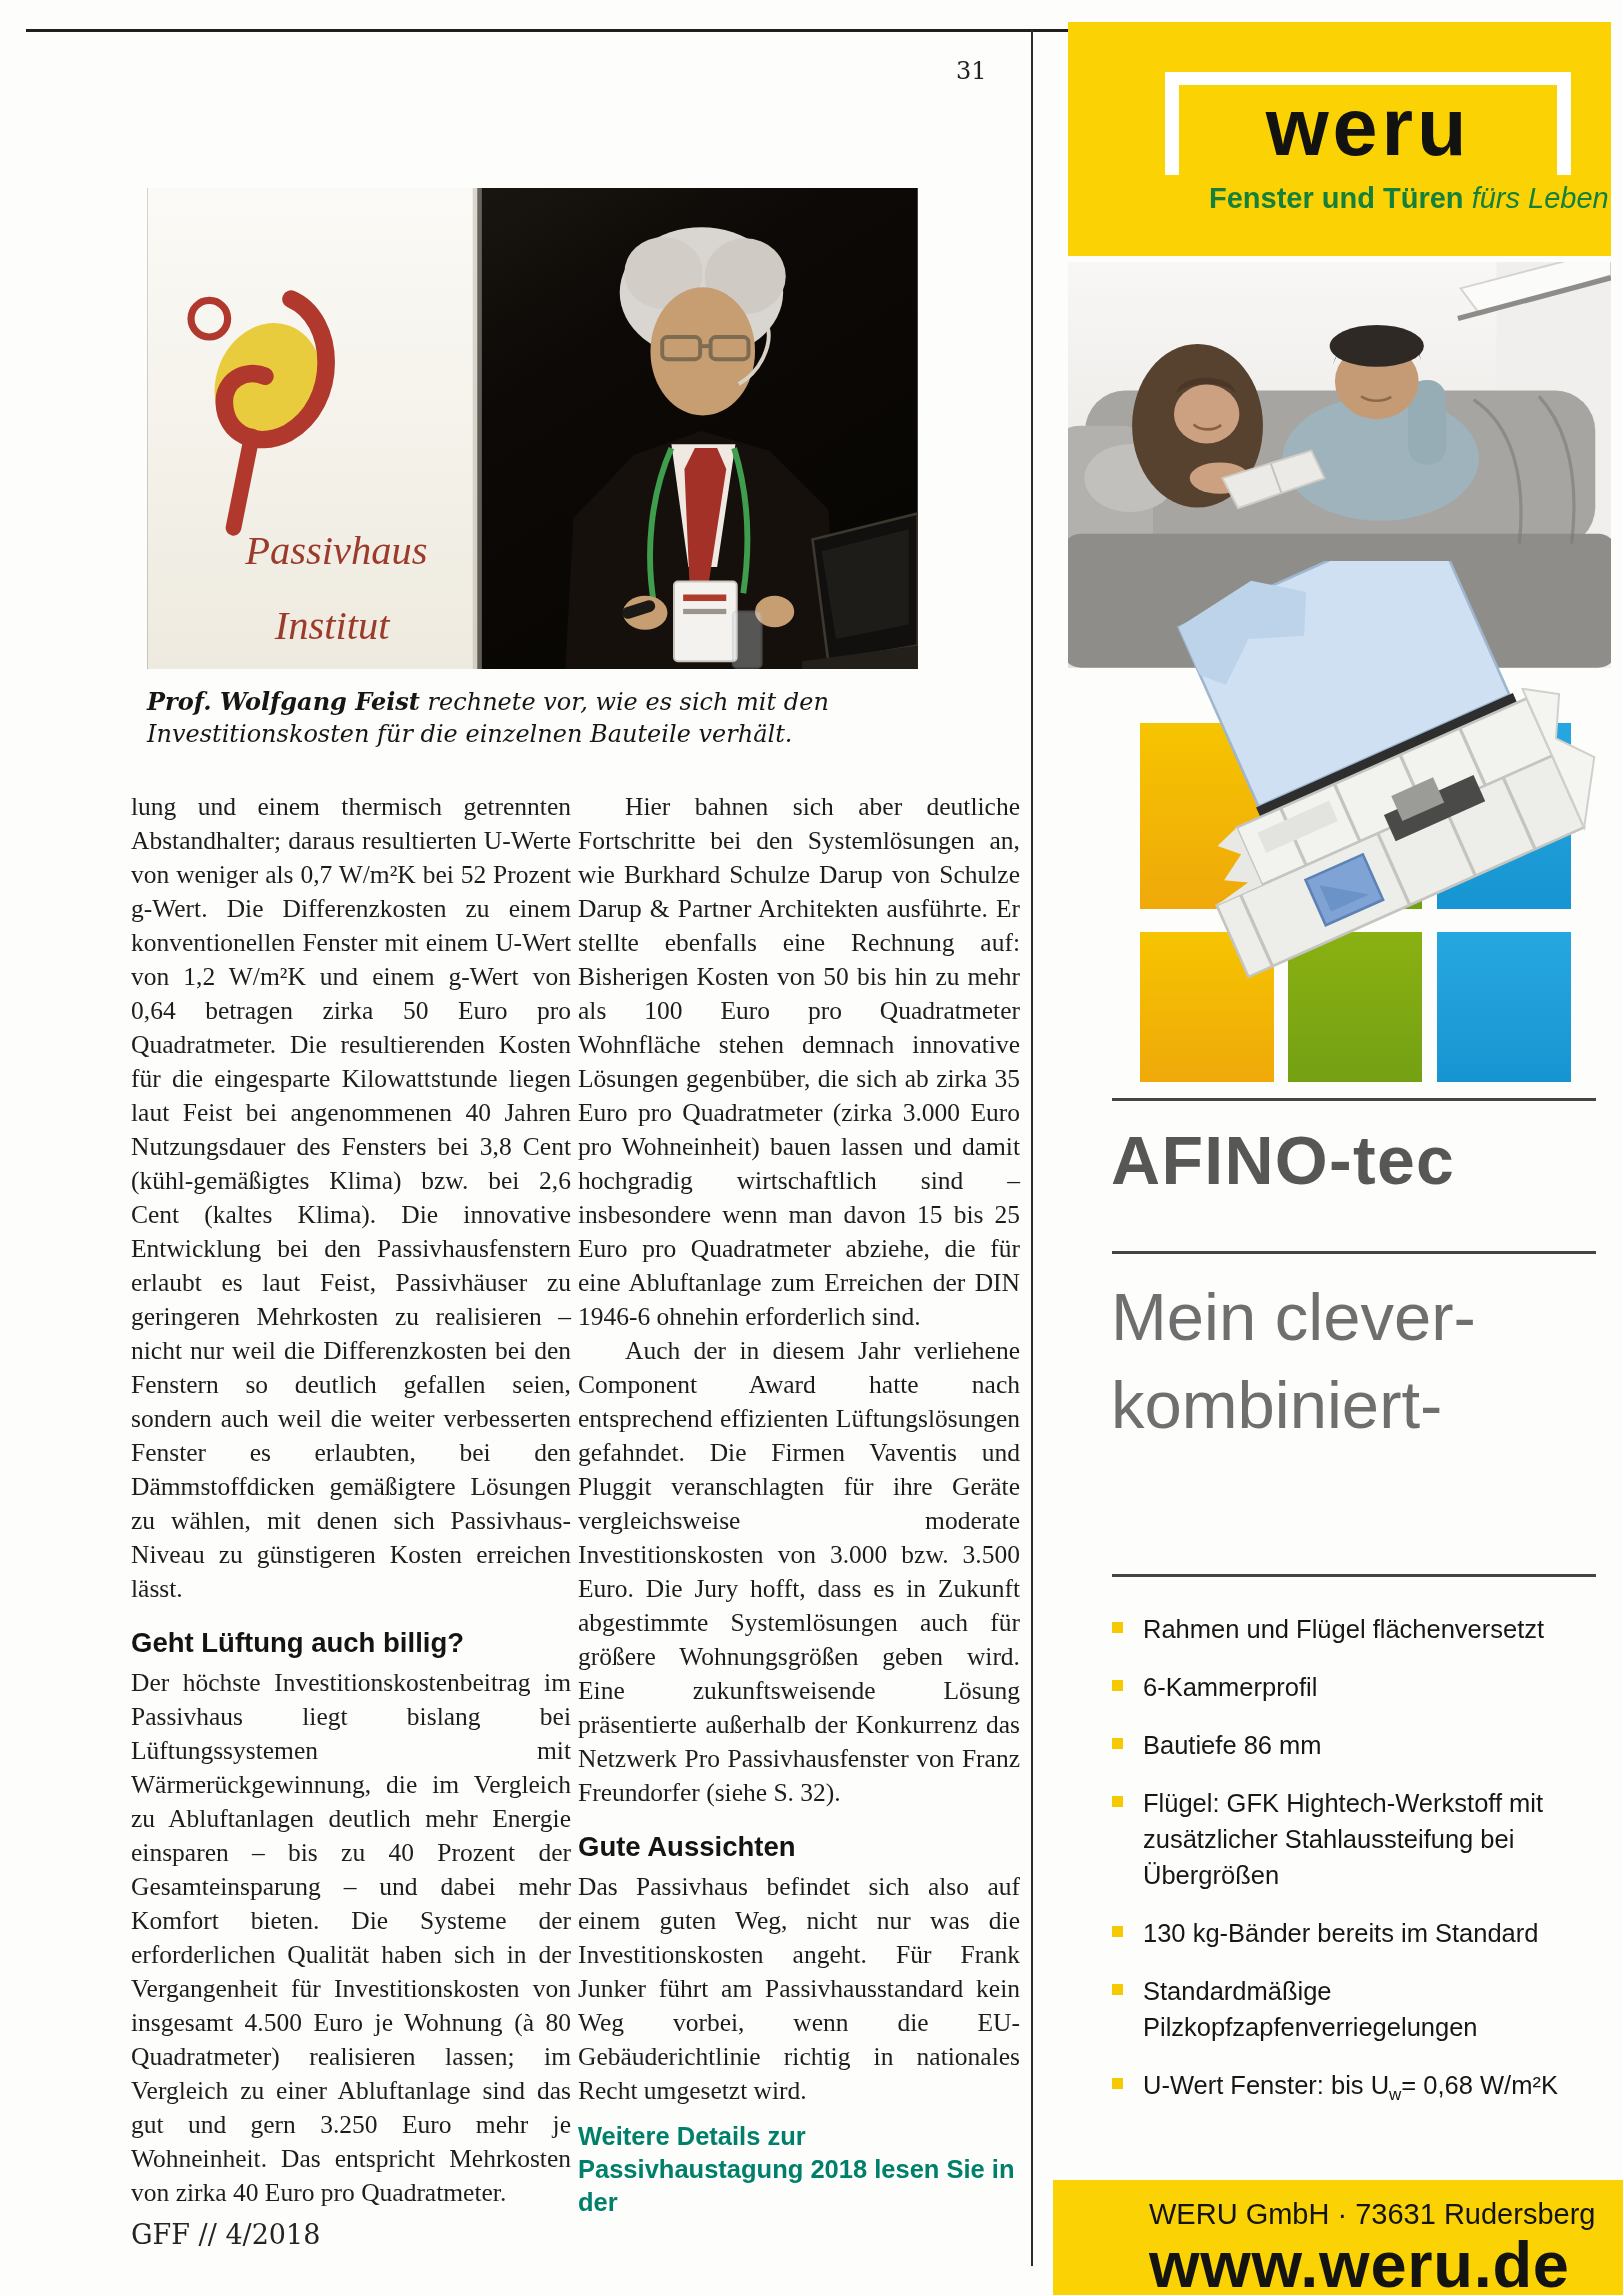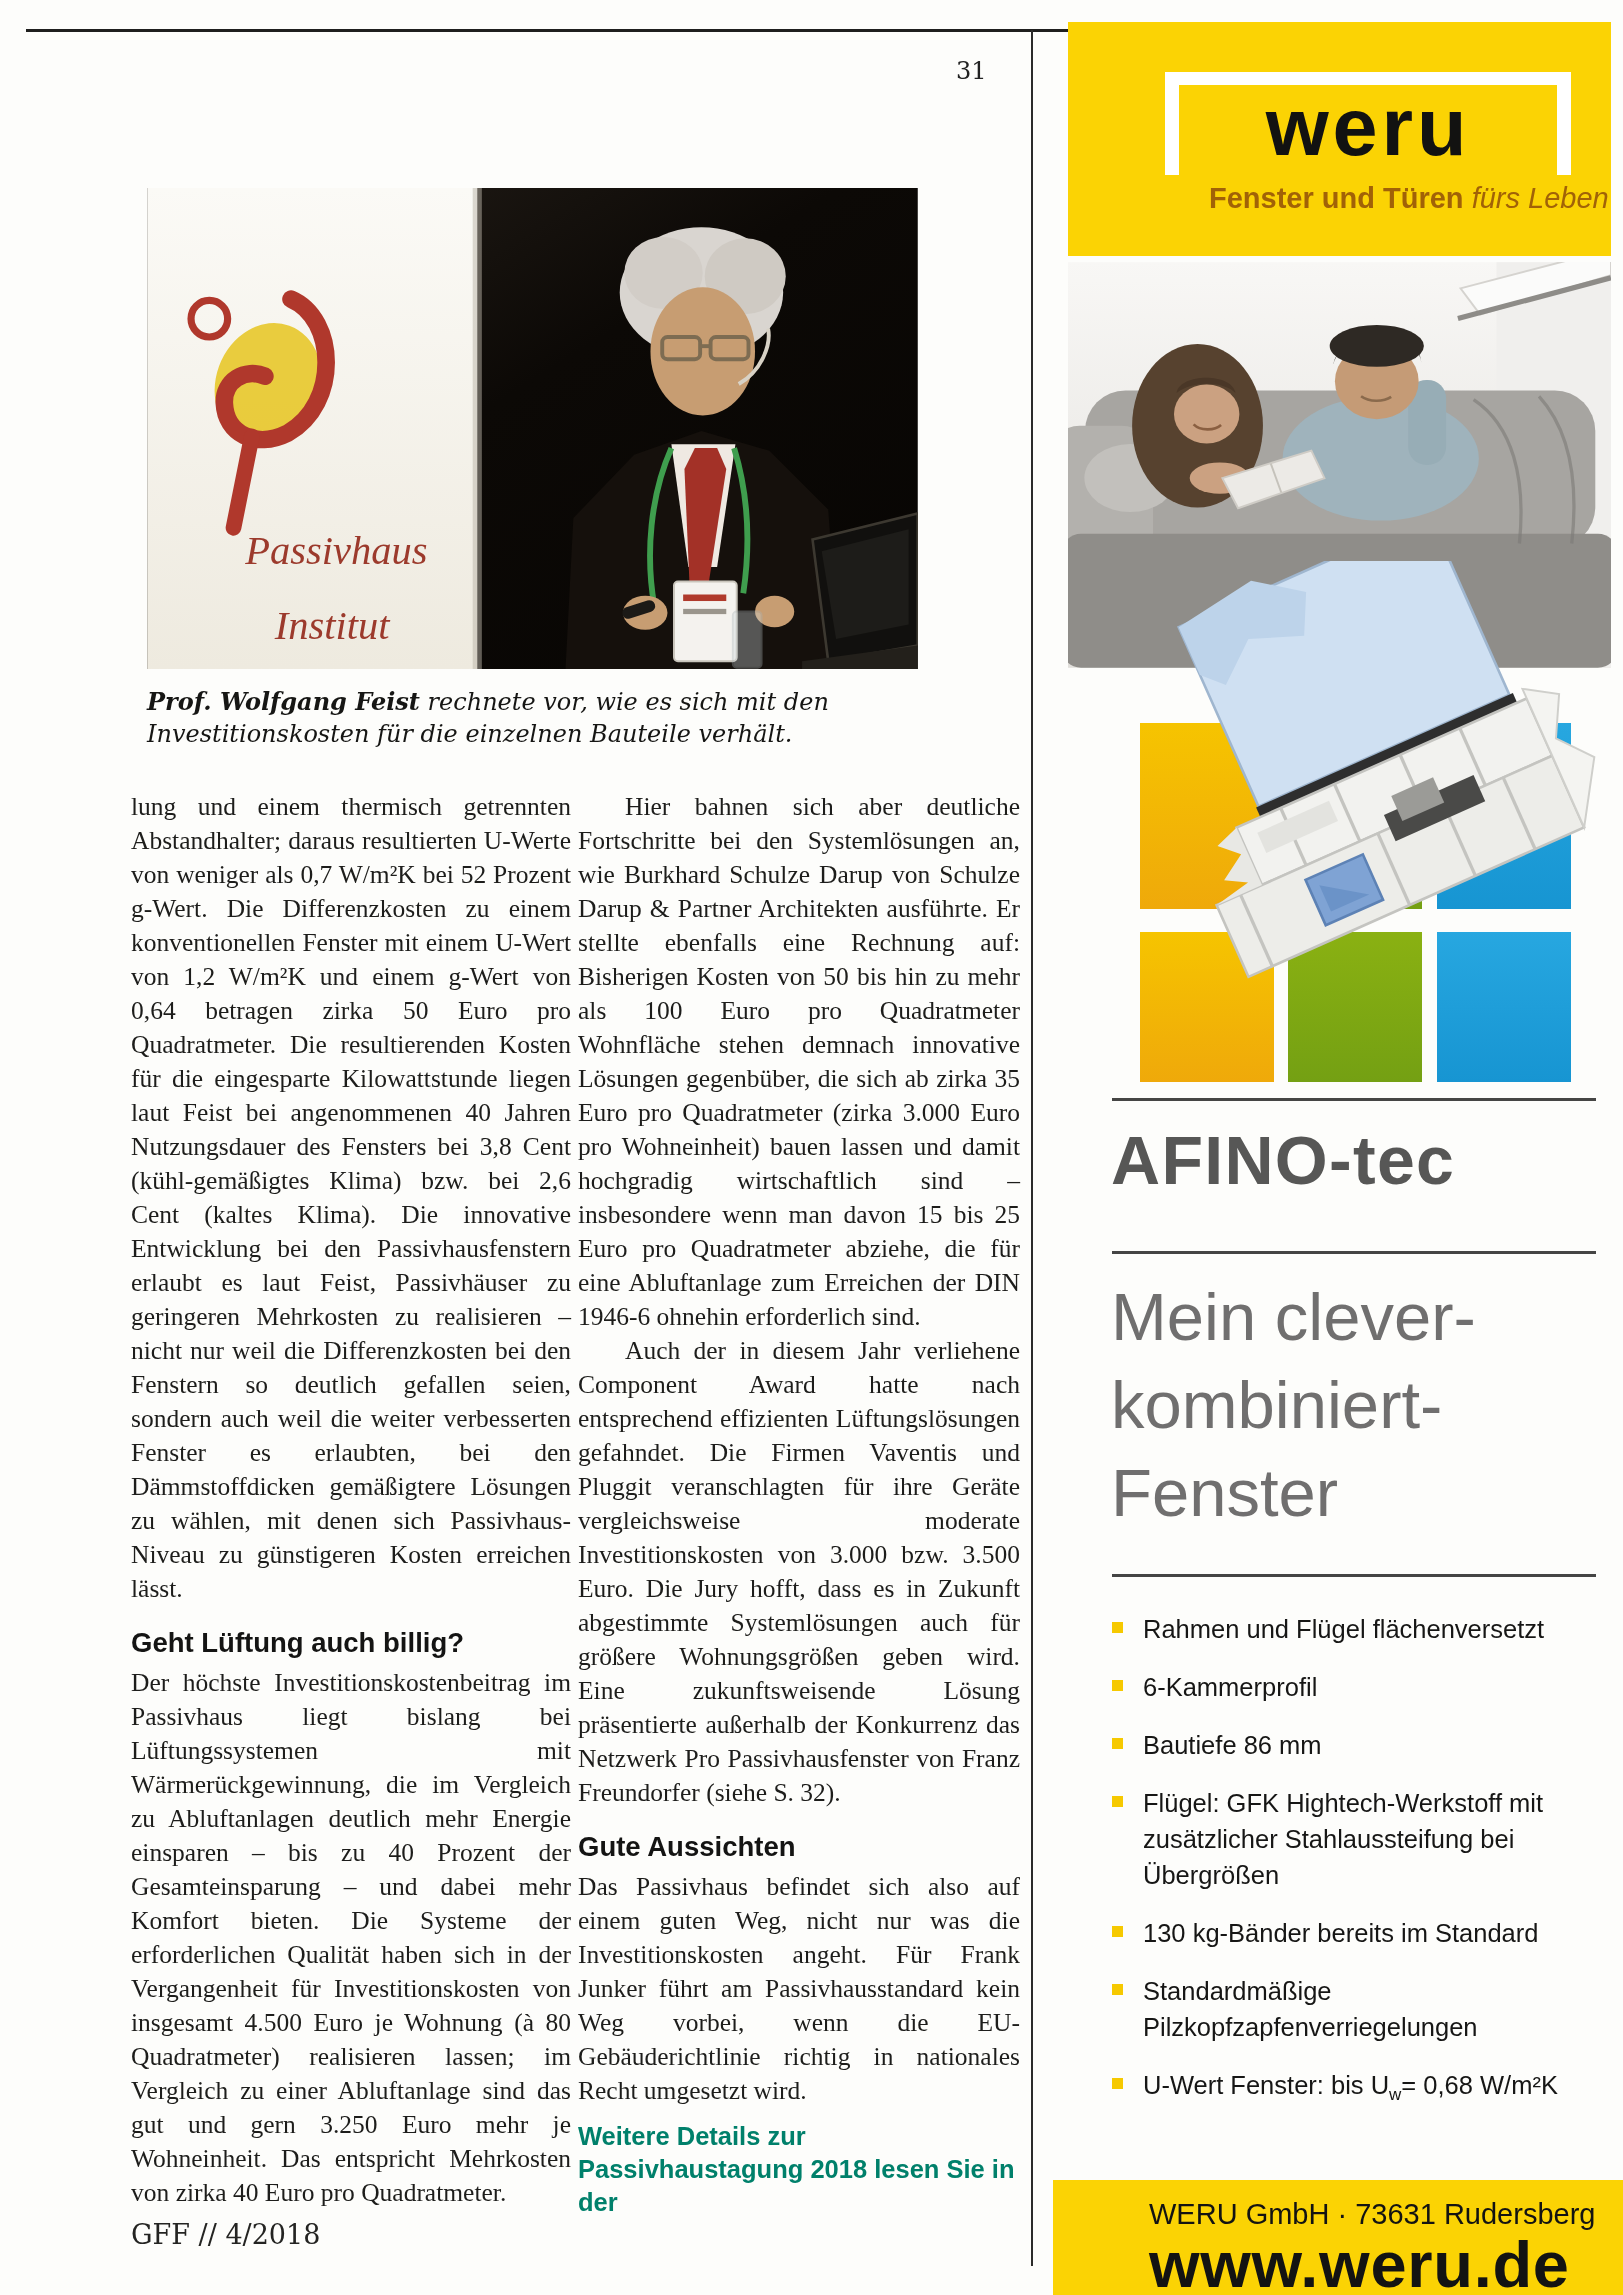--- a/index.html
+++ b/index.html
@@ -30,21 +30,21 @@
   .gff-footer{position:absolute;left:131px;top:2219px;font-family:"DejaVu Serif",serif;
               font-size:27px;color:#242422;}
 
   
   .ad-yellow-band{position:absolute;left:1068px;top:22px;width:543px;height:234px;background:#FBD304;}
   .weru-logo-box{position:absolute;left:97px;top:50px;width:406px;height:103px;background:#ffffff;}
   .weru-inner{position:absolute;left:14.4px;top:13px;right:14.4px;height:94px;background:#FBD304;
               display:flex;align-items:center;justify-content:center;}
   .weru-inner span{font-size:81px;font-weight:700;letter-spacing:3.9px;color:#121211;line-height:1;
                    transform:translateY(-5.2px);}
-  .weru-tagline{position:absolute;left:0;right:0;top:110px;font-size:29px;color:#a16207;white-space:nowrap;padding-left:44px;}
+  .weru-tagline{position:absolute;left:0;right:0;top:110px;font-size:29px;color:#15803d;white-space:nowrap;padding-left:44px;}
   .tag-b{font-weight:700;}
   .weru-tagline em{font-style:italic;font-weight:400;}
 
   .family-photo{position:absolute;left:1068px;top:262px;width:543px;height:406px;overflow:hidden;z-index:1;}
 
   .squares{position:absolute;left:1140px;top:723px;width:432px;height:360px;z-index:2;}
   .sq-cell{position:absolute;width:134px;}
   .row1{top:0;height:186px;}
   .row2{top:209px;height:150px;}
   .c1{left:0;background:linear-gradient(180deg,#F6C400,#EFA90A);}
@@ -257,21 +257,20 @@
       </svg>
     </div>
 
     <div class="rule r1"></div>
     <h1 class="afino">AFINO-tec</h1>
     <div class="rule r2"></div>
 
     <div class="claim">
       <div>Mein clever-</div>
       <div>kombiniert-</div>
-      <div>Fenster</div>
     </div>
 
     <div class="rule r3"></div>
 
     <ul class="bullets">
       <li><span class="sq"></span><span>Rahmen und Flügel flächenversetzt</span></li>
       <li><span class="sq"></span><span>6-Kammerprofil</span></li>
       <li><span class="sq"></span><span>Bautiefe 86 mm</span></li>
       <li><span class="sq"></span><span>Flügel: GFK Hightech-Werkstoff mit zusätzlicher Stahlaussteifung bei Übergrößen</span></li>
       <li><span class="sq"></span><span>130 kg-Bänder bereits im Standard</span></li>

